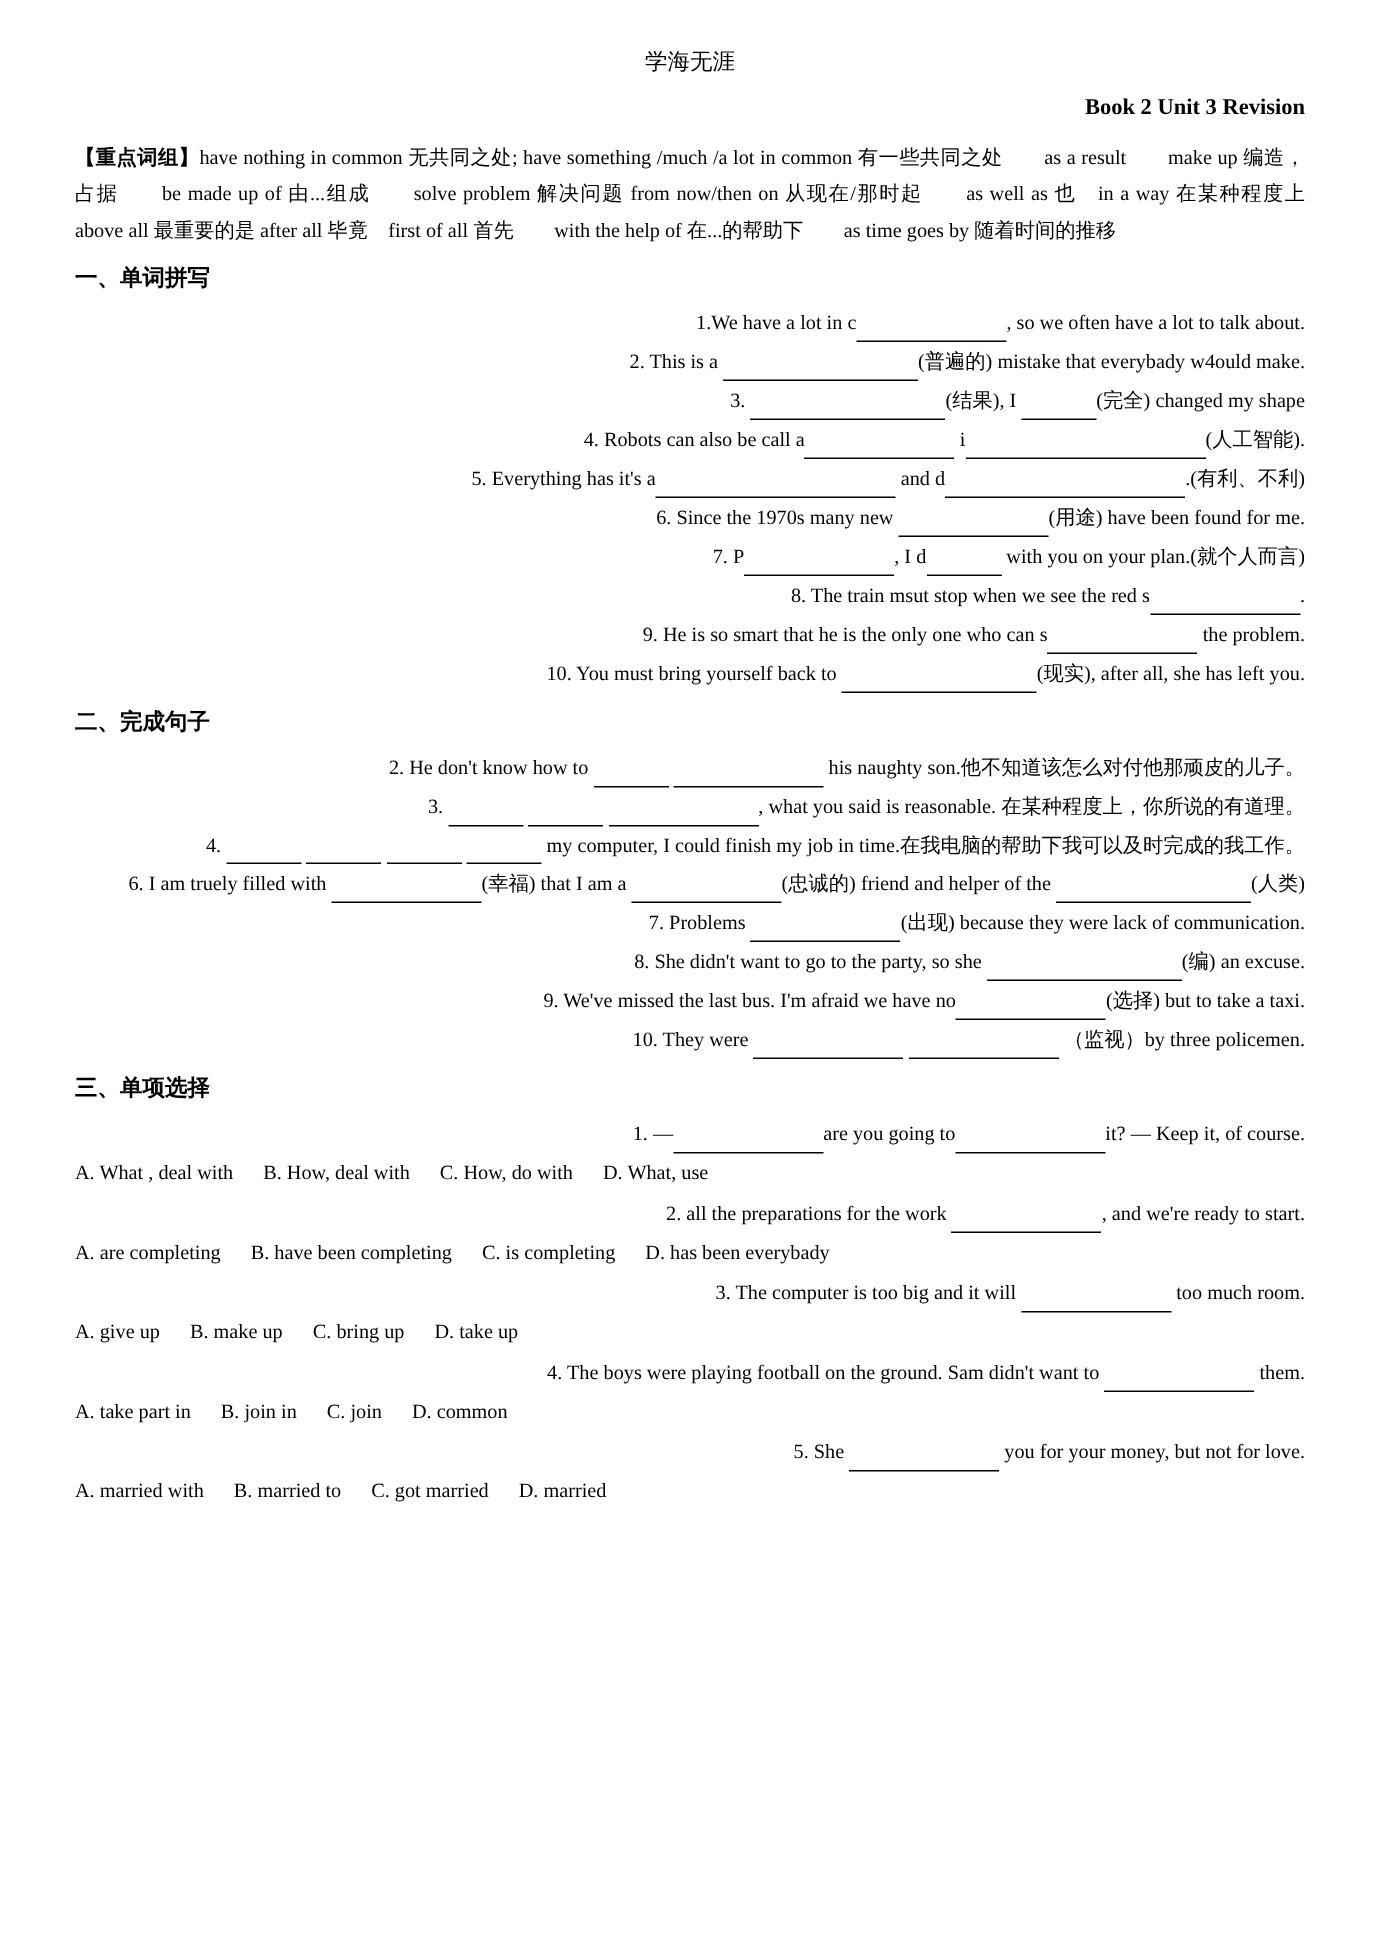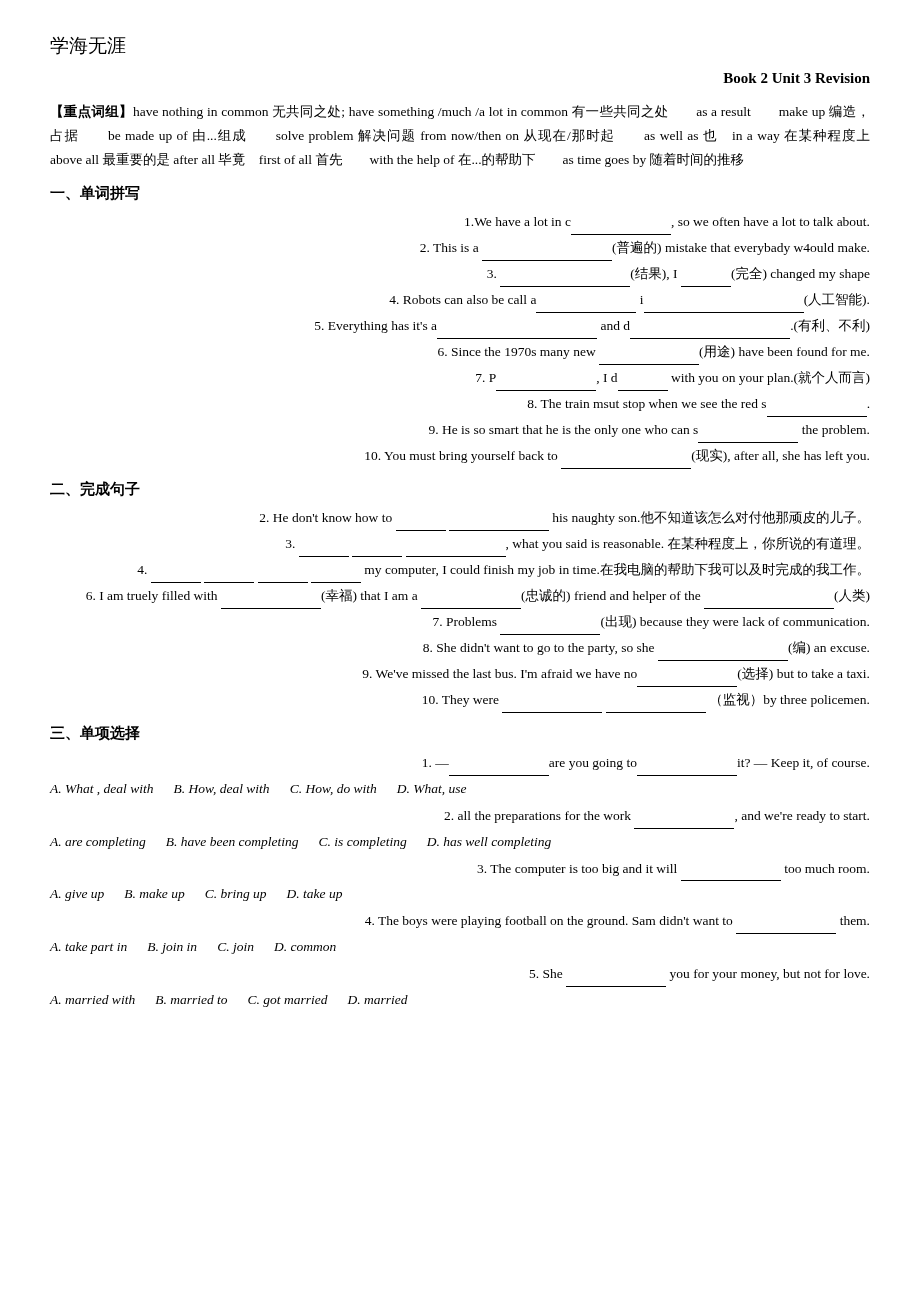--- a/index.html
+++ b/index.html
@@ -7,22 +7,22 @@
       background: #fff;
       font-family: "SimSun", "宋体", serif;
       font-size: 14px;
       color: #000;
       width: 920px;
       min-height: 1300px;
       padding: 30px 50px;
       line-height: 1.7;
     }
     .page-title {
-      text-align: left;
-      font-size: 19px;
+      text-align: center;
+      font-size: 15px;
       margin-bottom: 4px;
     }
     .subtitle {
       text-align: right;
       font-weight: bold;
       font-size: 15px;
       margin-bottom: 8px;
     }
     .key-phrases {
       font-size: 13.5px;
@@ -55,21 +55,20 @@
     .blank-md { min-width: 100px; }
     .blank-lg { min-width: 130px; }
     .blank-xl { min-width: 160px; }
     .options-line {
       display: flex;
       gap: 20px;
       margin-top: 1px;
       margin-bottom: 2px;
       font-size: 13.5px;
       flex-wrap: wrap;
-      font-style: italic;
     }
     .bold { font-weight: bold; }
     .bracket { font-weight: bold; }
   </style>
 </head>
 <body>
 
 <div class="page-title">学海无涯</div>
 <div class="subtitle">Book 2   Unit 3   Revision</div>
 
@@ -117,21 +116,21 @@
       <span>B. How, deal with</span>
       <span>C. How, do with</span>
       <span>D. What, use</span>
     </div>
 
     <p>2. all the preparations for the work <span class="blank blank-md"></span>, and we're ready to start.</p>
     <div class="options-line">
       <span>A. are completing</span>
       <span>B. have been completing</span>
       <span>C. is completing</span>
-      <span>D. has well completing</span>
+      <span>D. has been everybady</span>
     </div>
 
     <p>3. The computer is too big and it will <span class="blank blank-md"></span> too much room.</p>
     <div class="options-line">
       <span>A. give up</span>
       <span>B. make up</span>
       <span>C. bring up</span>
       <span>D. take up</span>
     </div>
 

